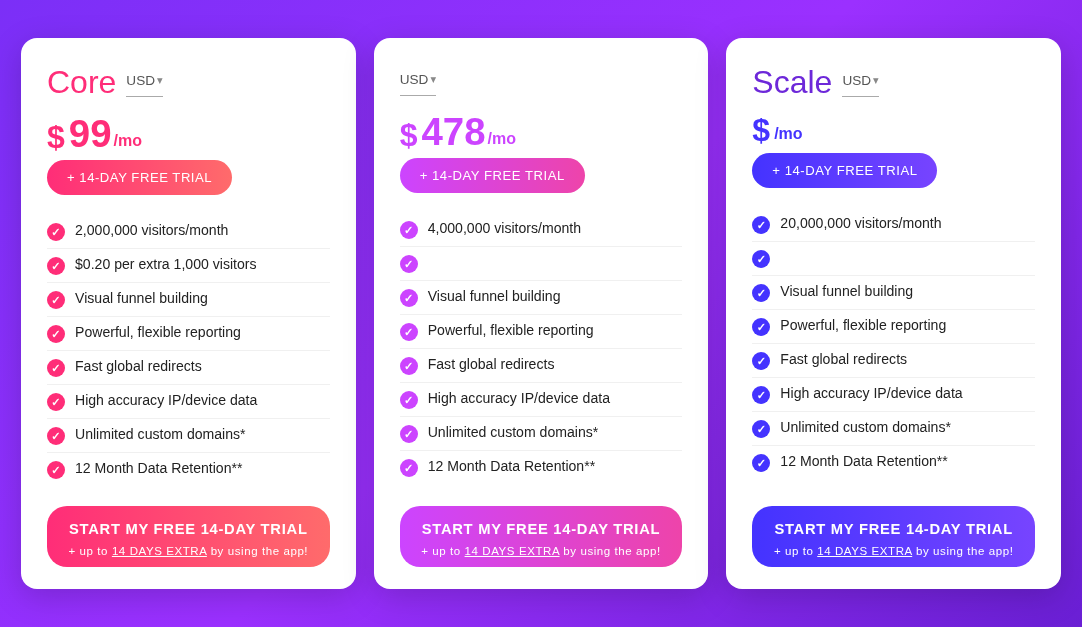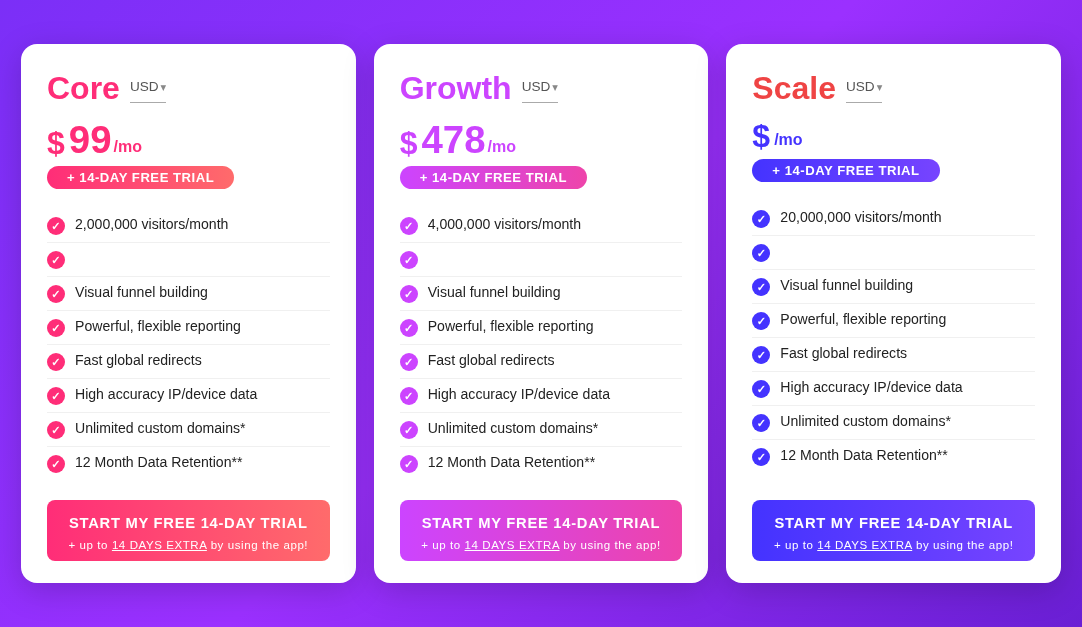--- a/index.html
+++ b/index.html
@@ -29,29 +29,29 @@
       box-shadow: 0 8px 32px rgba(0,0,0,0.18);
     }
     .plan-header {
       display: flex;
       align-items: center;
       gap: 10px;
       margin-bottom: 8px;
     }
     .plan-name {
       font-size: 2rem;
-      font-weight: 700;
+      font-weight: 400;
       line-height: 1;
     }
     .plan-name.core { color: #ff2d78; }
     .plan-name.growth { color: #cc44ff; }
-    .plan-name.scale { color: #ef4444; }
+    .plan-name.scale { color: #6d28d9; }
     .currency-selector {
       display: flex;
-      align-items: flex-end;
+      align-items: center;
       font-size: 0.85rem;
       color: #555;
       border-bottom: 1.5px solid #aaa;
       cursor: pointer;
       padding-bottom: 8px;
       gap: 2px;
       margin-top: 6px;
     }
     .currency-selector span { font-size: 0.7rem; color: #888; }
     .plan-price {
@@ -64,23 +64,23 @@
     }
     .plan-price.core { color: #ff2d78; }
     .plan-price.growth { color: #cc44ff; }
     .plan-price.scale { color: #4433ff; }
     .price-dollar { font-size: 2rem; font-weight: 800; margin-right: 2px; }
     .price-amount { font-size: 2.4rem; }
     .price-per { font-size: 1rem; font-weight: 600; margin-bottom: 6px; }
     .trial-badge {
       display: inline-block;
       border-radius: 30px;
-      padding: 4px 20px;
+      padding: 10px 20px;
       font-size: 0.82rem;
-      font-weight: 700;
+      font-weight: 400;
       color: #fff;
       letter-spacing: 0.04em;
       margin-bottom: 20px;
       text-align: left;
       width: fit-content;
     }
     .trial-badge.core { background: linear-gradient(90deg, #ff2d78, #ff6b6b); }
     .trial-badge.growth { background: linear-gradient(90deg, #cc44ff, #ee44aa); }
     .trial-badge.scale { background: linear-gradient(90deg, #4433ff, #7744ff); }
     .features-list {
@@ -111,21 +111,21 @@
       font-weight: 700;
       margin-top: 1px;
     }
     .check-icon.core { background: #ff2d78; }
     .check-icon.growth { background: #cc44ff; }
     .check-icon.scale { background: #4433ff; }
     .cta-button {
       display: block;
       width: 100%;
       border: none;
-      border-radius: 8px;
+      border-radius: 20px;
       padding: 14px 10px 8px;
       font-size: 0.9rem;
       font-weight: 800;
       color: #fff;
       cursor: pointer;
       letter-spacing: 0.04em;
       text-align: center;
       line-height: 1.3;
     }
     .cta-button.core { background: linear-gradient(90deg, #ff2d78, #ff6b6b); }
@@ -162,20 +162,21 @@
         <span class="price-per">/mo</span>
       </div>
       <div class="trial-badge core">+ 14-DAY FREE TRIAL</div>
       <ul class="features-list">
         <li>
           <span class="check-icon core">✓</span>
           <span>2,000,000 visitors/month</span>
         </li>
         <li>
           <span class="check-icon core">✓</span>
+          <span>$0.20 per extra 1,000 visitors</span>
         </li>
         <li>
           <span class="check-icon core">✓</span>
           <span>Visual funnel building</span>
         </li>
         <li>
           <span class="check-icon core">✓</span>
           <span>Powerful, flexible reporting</span>
         </li>
         <li>
@@ -195,21 +196,20 @@
           <span>12 Month Data Retention**</span>
         </li>
       </ul>
       <button class="cta-button core">
     <div class="cta-main-text">START MY FREE 14-DAY TRIAL</div>
     <div class="cta-sub">+ up to <a href="#">14 DAYS EXTRA</a> by using the app!</div>
   </button>
     </div>
     <div class="plan-card">
       <div class="plan-header">
-        <span class="plan-name growth">Growth</span>
         <div class="currency-selector">USD <span>▾</span></div>
       </div>
       <div class="plan-price growth">
         <span class="price-dollar">$</span>
         <span class="price-amount">478</span>
         <span class="price-per">/mo</span>
       </div>
       <div class="trial-badge growth">+ 14-DAY FREE TRIAL</div>
       <ul class="features-list">
         <li>

